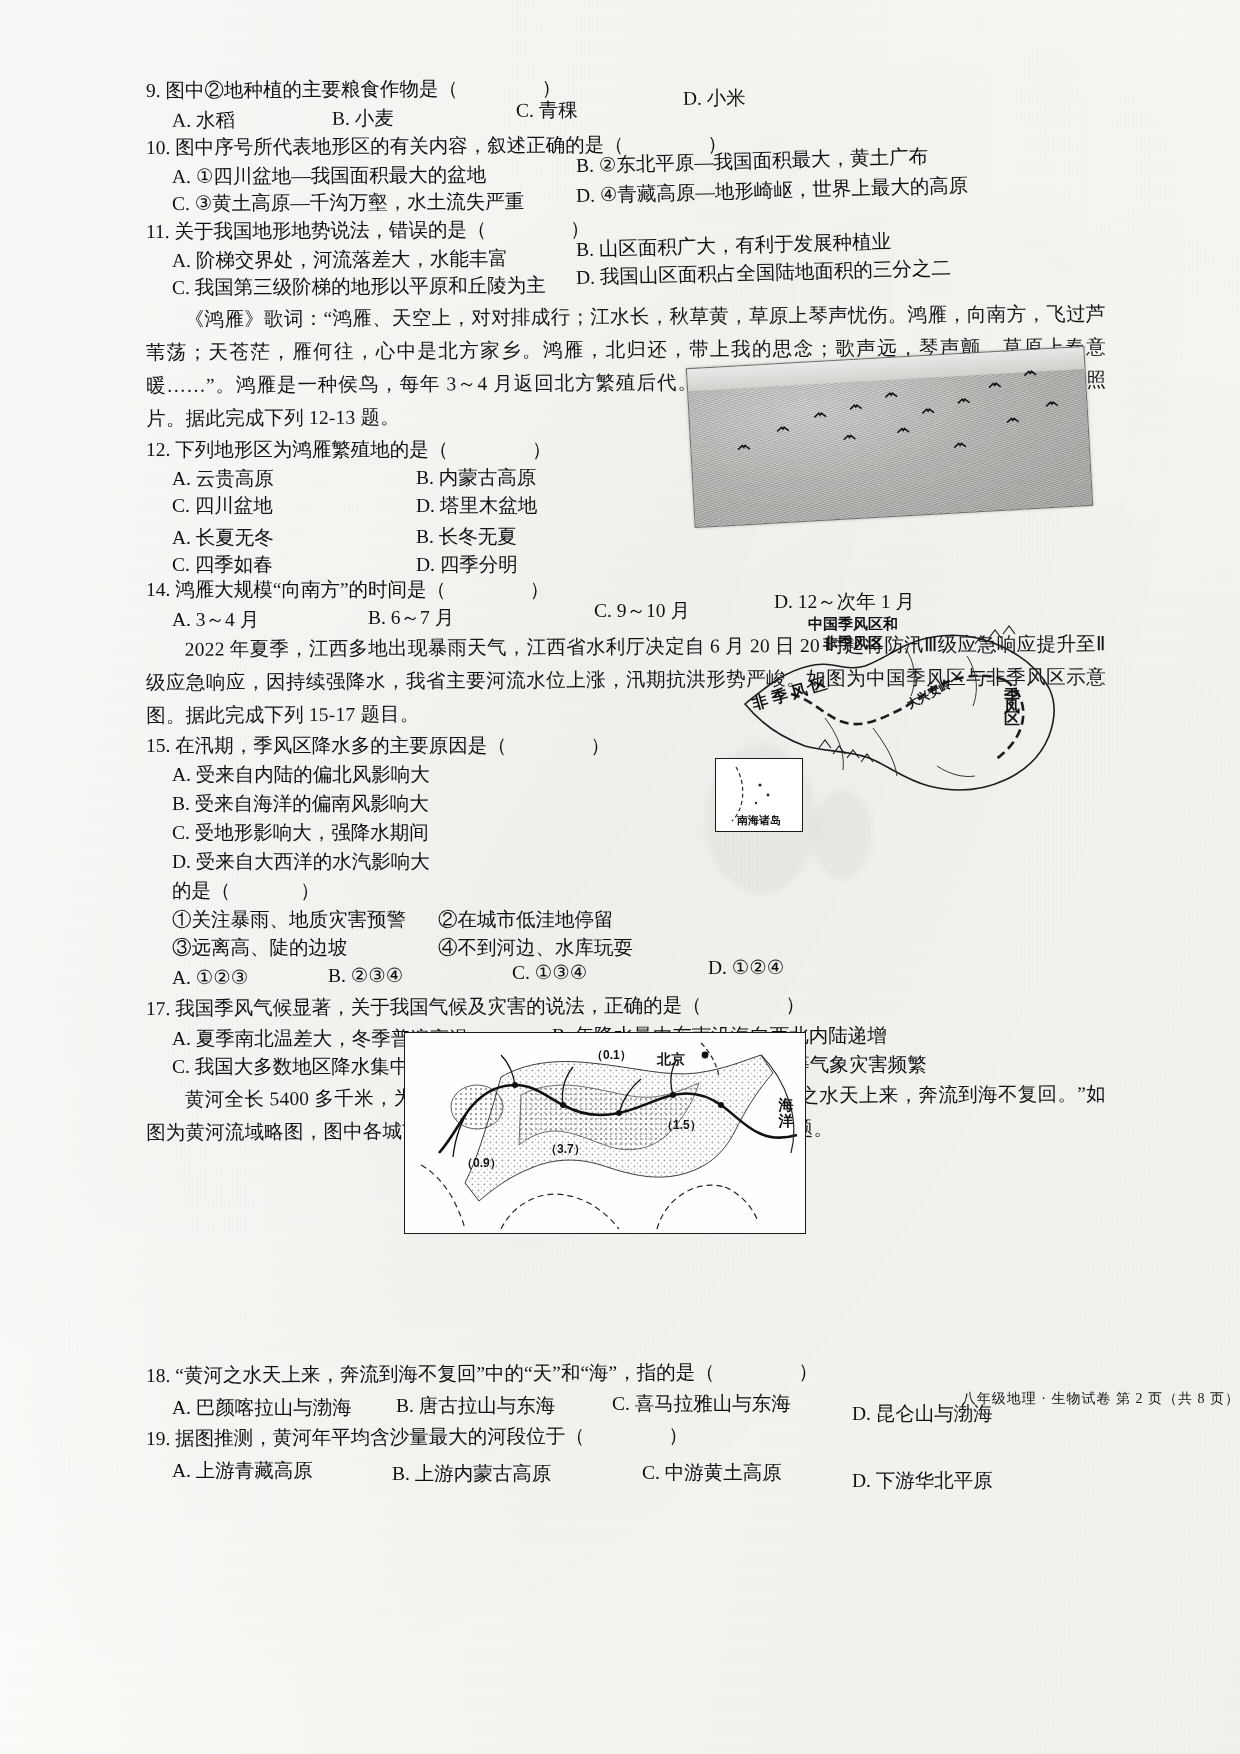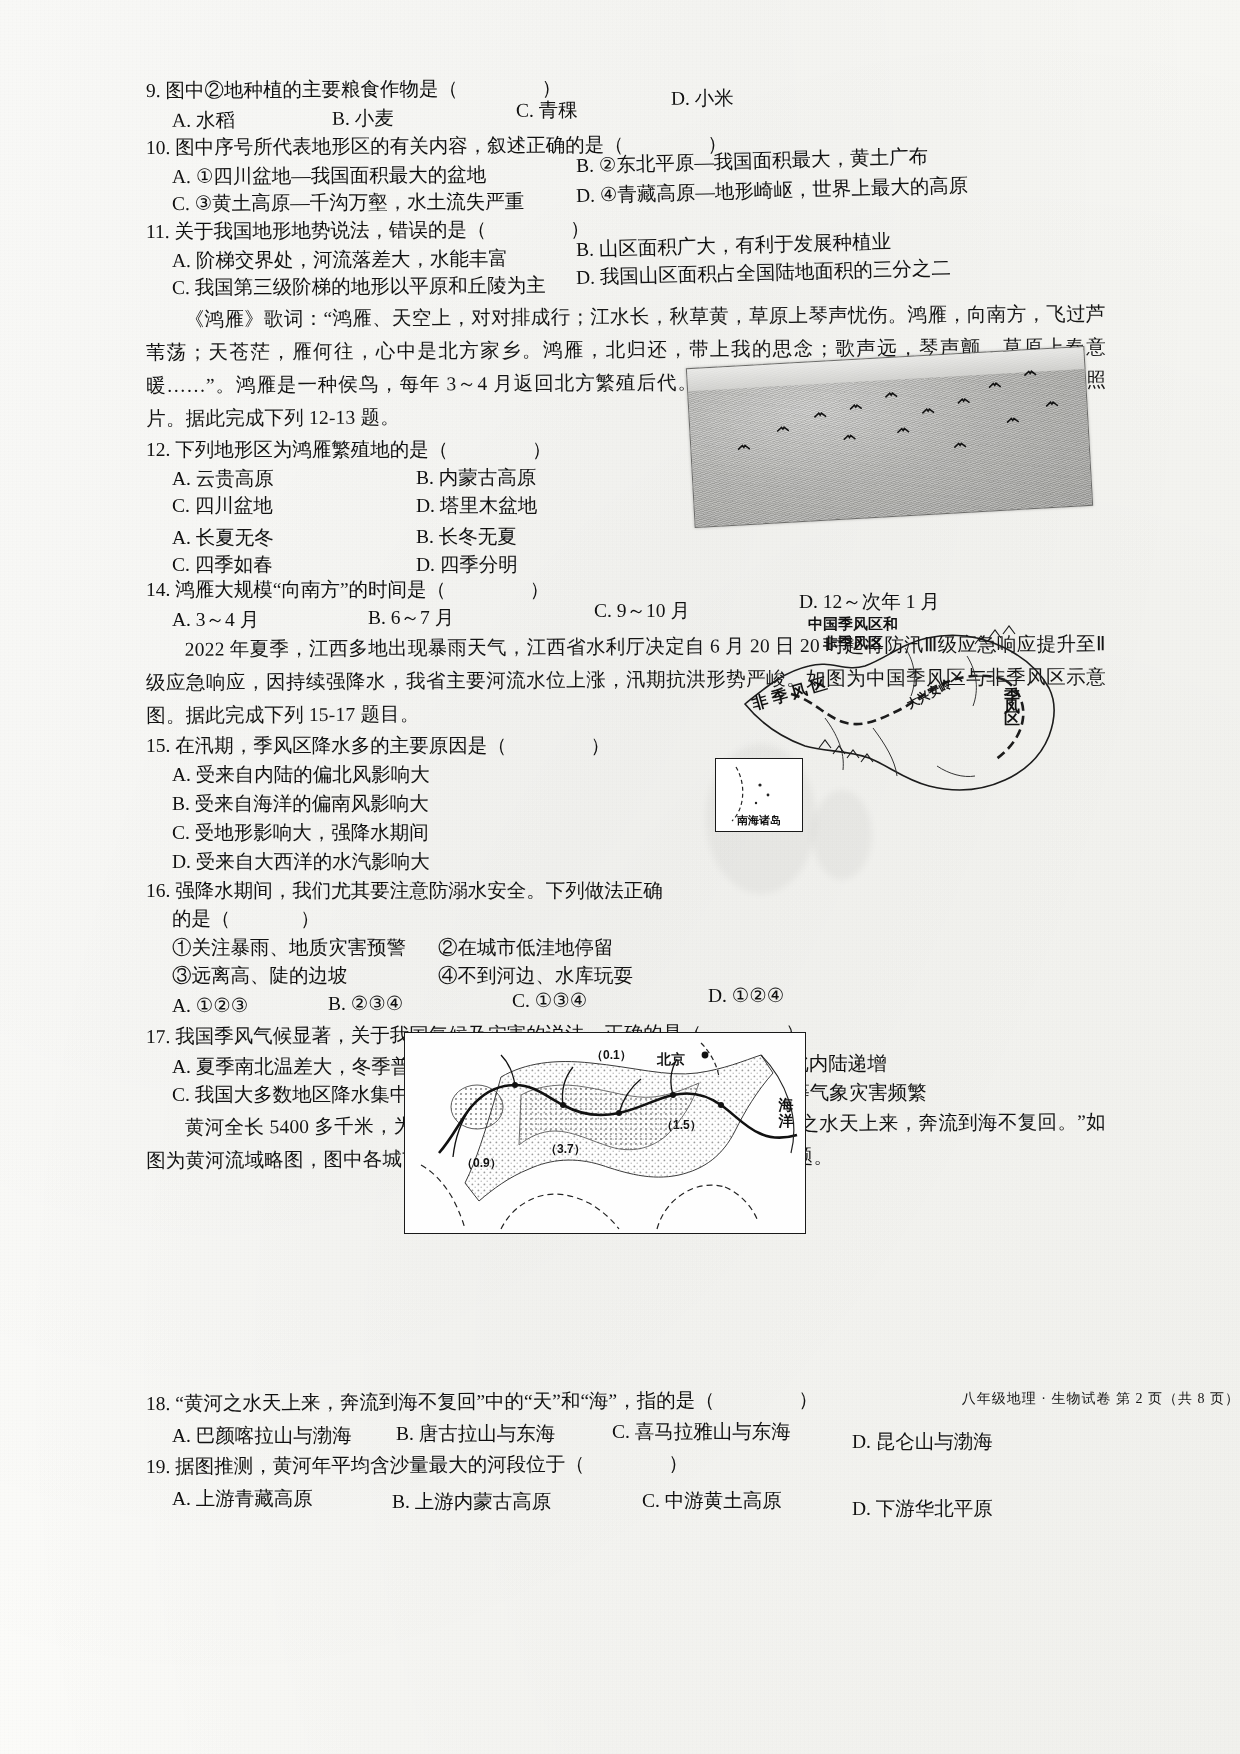--- a/index.html
+++ b/index.html
@@ -175,21 +175,21 @@
           <span>水稻</span>
         </span>
         <span class="cell" style="left:186px;top:3px;">
           <span>B.</span>
           <span>小麦</span>
         </span>
         <span class="cell" style="left:370px;top:-4px;">
           <span>C.</span>
           <span>青稞</span>
         </span>
-        <span class="cell" style="left:525px;top:-15px;">
+        <span class="cell" style="left:537px;top:-15px;">
           <span>D.</span>
           <span>小米</span>
         </span>
       </div>
     </div>
 
     <div style="margin-top:2px;">
       <div class="qline skewA">
         <span>10.</span>
         <span>图中序号所代表地形区的有关内容，叙述正确的是（</span>
@@ -314,21 +314,21 @@
           <span>3～4 月</span>
         </span>
         <span class="cell" style="left:222px;top:2px;">
           <span>B.</span>
           <span>6～7 月</span>
         </span>
         <span class="cell" style="left:448px;top:-5px;">
           <span>C.</span>
           <span>9～10 月</span>
         </span>
-        <span class="cell" style="left:653px;top:-14px;font-family:Liberation Serif, serif;">
+        <span class="cell" style="left:628px;top:-14px;font-family:Liberation Serif, serif;">
           <span>D.</span>
           <span>12～次年 1 月</span>
         </span>
       </div>
     </div>
 
     <div class="para skewA" style="margin-top:1px;width:960px;">2022 年夏季，江西多地出现暴雨天气，江西省水利厅决定自 6 月 20 日 20 时起将防汛Ⅲ级应急响应提升至Ⅱ级应急响应，因持续强降水，我省主要河流水位上涨，汛期抗洪形势严峻。如图为中国季风区与非季风区示意图。据此完成下列 15-17 题目。</div>
 
     <div style="margin-top:1px;width:560px;">
       <div class="qline">
@@ -349,24 +349,20 @@
         <span>C.</span>
         <span>受地形影响大，强降水期间</span>
       </div>
       <div class="qline indent" style="margin-top:4px;">
         <span>D.</span>
         <span>受来自大西洋的水汽影响大</span>
       </div>
     </div>
 
     <div style="margin-top:4px;">
-      <div class="qline">
-        <span>16.</span>
-        <span>强降水期间，我们尤其要注意防溺水安全。下列做法正确</span>
-      </div>
       <div class="qline indent" style="margin-top:3px;">
         <span>的是（</span>
         <span class="blank" style="width:60px;"></span>
         <span>）</span>
       </div>
       <div class="row" style="height:28px;margin-top:3px;">
         <span class="cell" style="left:26px;top:0;">①关注暴雨、地质灾害预警</span>
         <span class="cell" style="left:292px;top:0;">②在城市低洼地停留</span>
       </div>
       <div class="row" style="height:28px;">

